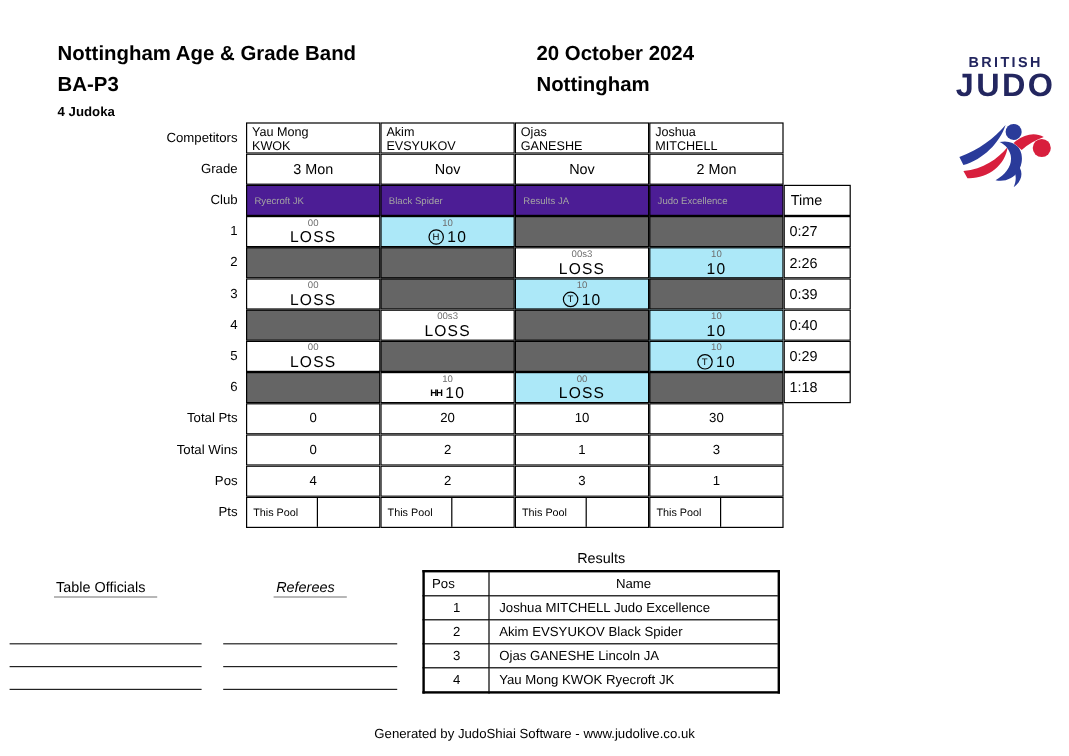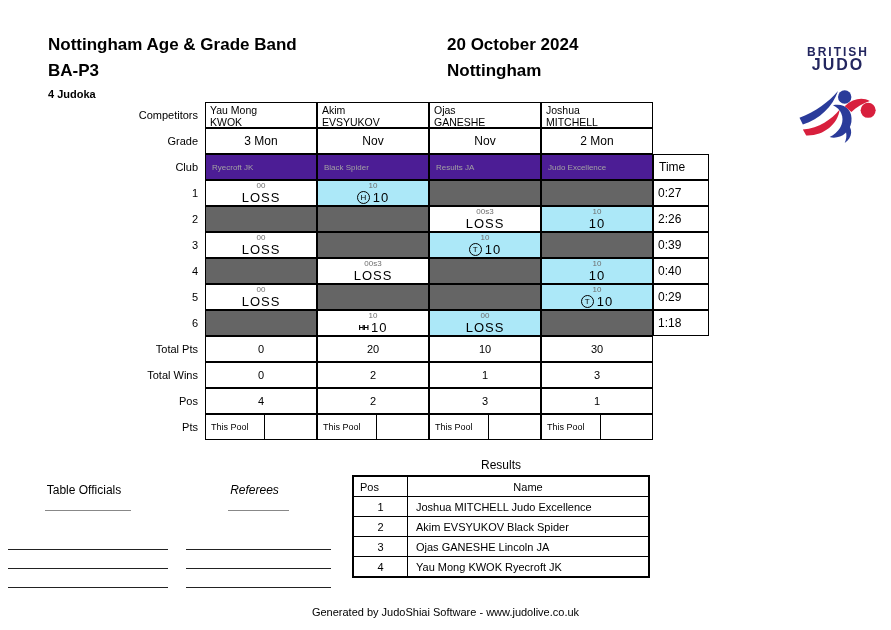--- a/index.html
+++ b/index.html
@@ -9,21 +9,21 @@
   
   .title-block{position:absolute;left:48px;top:32px;}
   .title-line{font-size:17px;font-weight:600;line-height:26px;}
   .judoka-count{font-size:11px;font-weight:600;margin-top:4px;}
   .date-block{position:absolute;left:447px;top:32px;}
   .date-line{font-size:17px;font-weight:600;line-height:26px;}
 
   
   .logo{position:absolute;left:792px;top:30px;width:92px;text-align:center;}
   .logo-b{font-size:12px;font-weight:bold;letter-spacing:2px;color:var(--logo_navy);margin-top:15px;}
-  .logo-j{font-size:16px;font-weight:bold;letter-spacing:2px;color:var(--logo_navy);margin-top:-3px;}
+  .logo-j{font-size:27px;font-weight:bold;letter-spacing:2px;color:var(--logo_navy);margin-top:-3px;}
   .logo svg{margin-top:2px;}
 
   
   .grid{position:absolute;left:143px;top:102px;display:grid;
         grid-template-columns:62px 112px 112px 112px 112px 56px;grid-auto-rows:26px;}
   .gcell{box-sizing:border-box;position:relative;font-size:11px;}
   .bordered{border:1px solid #000;}
   .rowlabel{display:flex;align-items:center;justify-content:flex-end;padding-right:7px;font-size:11px;background:#fff;}
   .comp-cell{padding:1px 0 0 4px;font-size:10.5px;line-height:12px;background:#fff;}
   .grade-cell{display:flex;align-items:center;justify-content:center;font-size:12px;background:#fff;}
@@ -40,21 +40,21 @@
               align-items:center;justify-content:center;font-size:8px;letter-spacing:0;line-height:1;}
   .sym-plain{font-size:8px;font-weight:bold;letter-spacing:-1px;}
   .num-cell{display:flex;align-items:center;justify-content:center;font-size:11px;background:#fff;}
   .pts-cell{display:flex;background:#fff;padding:0;}
   .pts-sub-left{width:54%;border-right:1px solid #000;display:flex;align-items:center;padding-left:5px;
                 font-size:9px;box-sizing:border-box;}
   .pts-sub-right{flex:1;}
 
   
   .sig-group{position:absolute;top:480px;text-align:center;}
-  .sig-heading{display:inline-block;font-size:12px;padding:0 10px 13px 2px;border-bottom:1.5px solid #888;}
+  .sig-heading{display:inline-block;font-size:12px;padding:0 10px 1px 2px;border-bottom:1.5px solid #888;}
   .sig-line{border-bottom:1.5px solid #222;height:18px;margin-top:0;}
   .sig-line:first-of-type{margin-top:20px;}
 
   
   .results{position:absolute;left:352px;top:458px;width:298px;}
   .results-title{text-align:center;font-size:12px;margin-bottom:3px;}
   table.rtab{border-collapse:collapse;width:100%;border:2px solid #000;}
   table.rtab td,table.rtab th{border:1px solid #000;height:17px;font-size:11px;font-weight:normal;}
   .r-pos-h{width:46px;text-align:left;padding-left:6px;}
   .r-name-h{text-align:center;}

